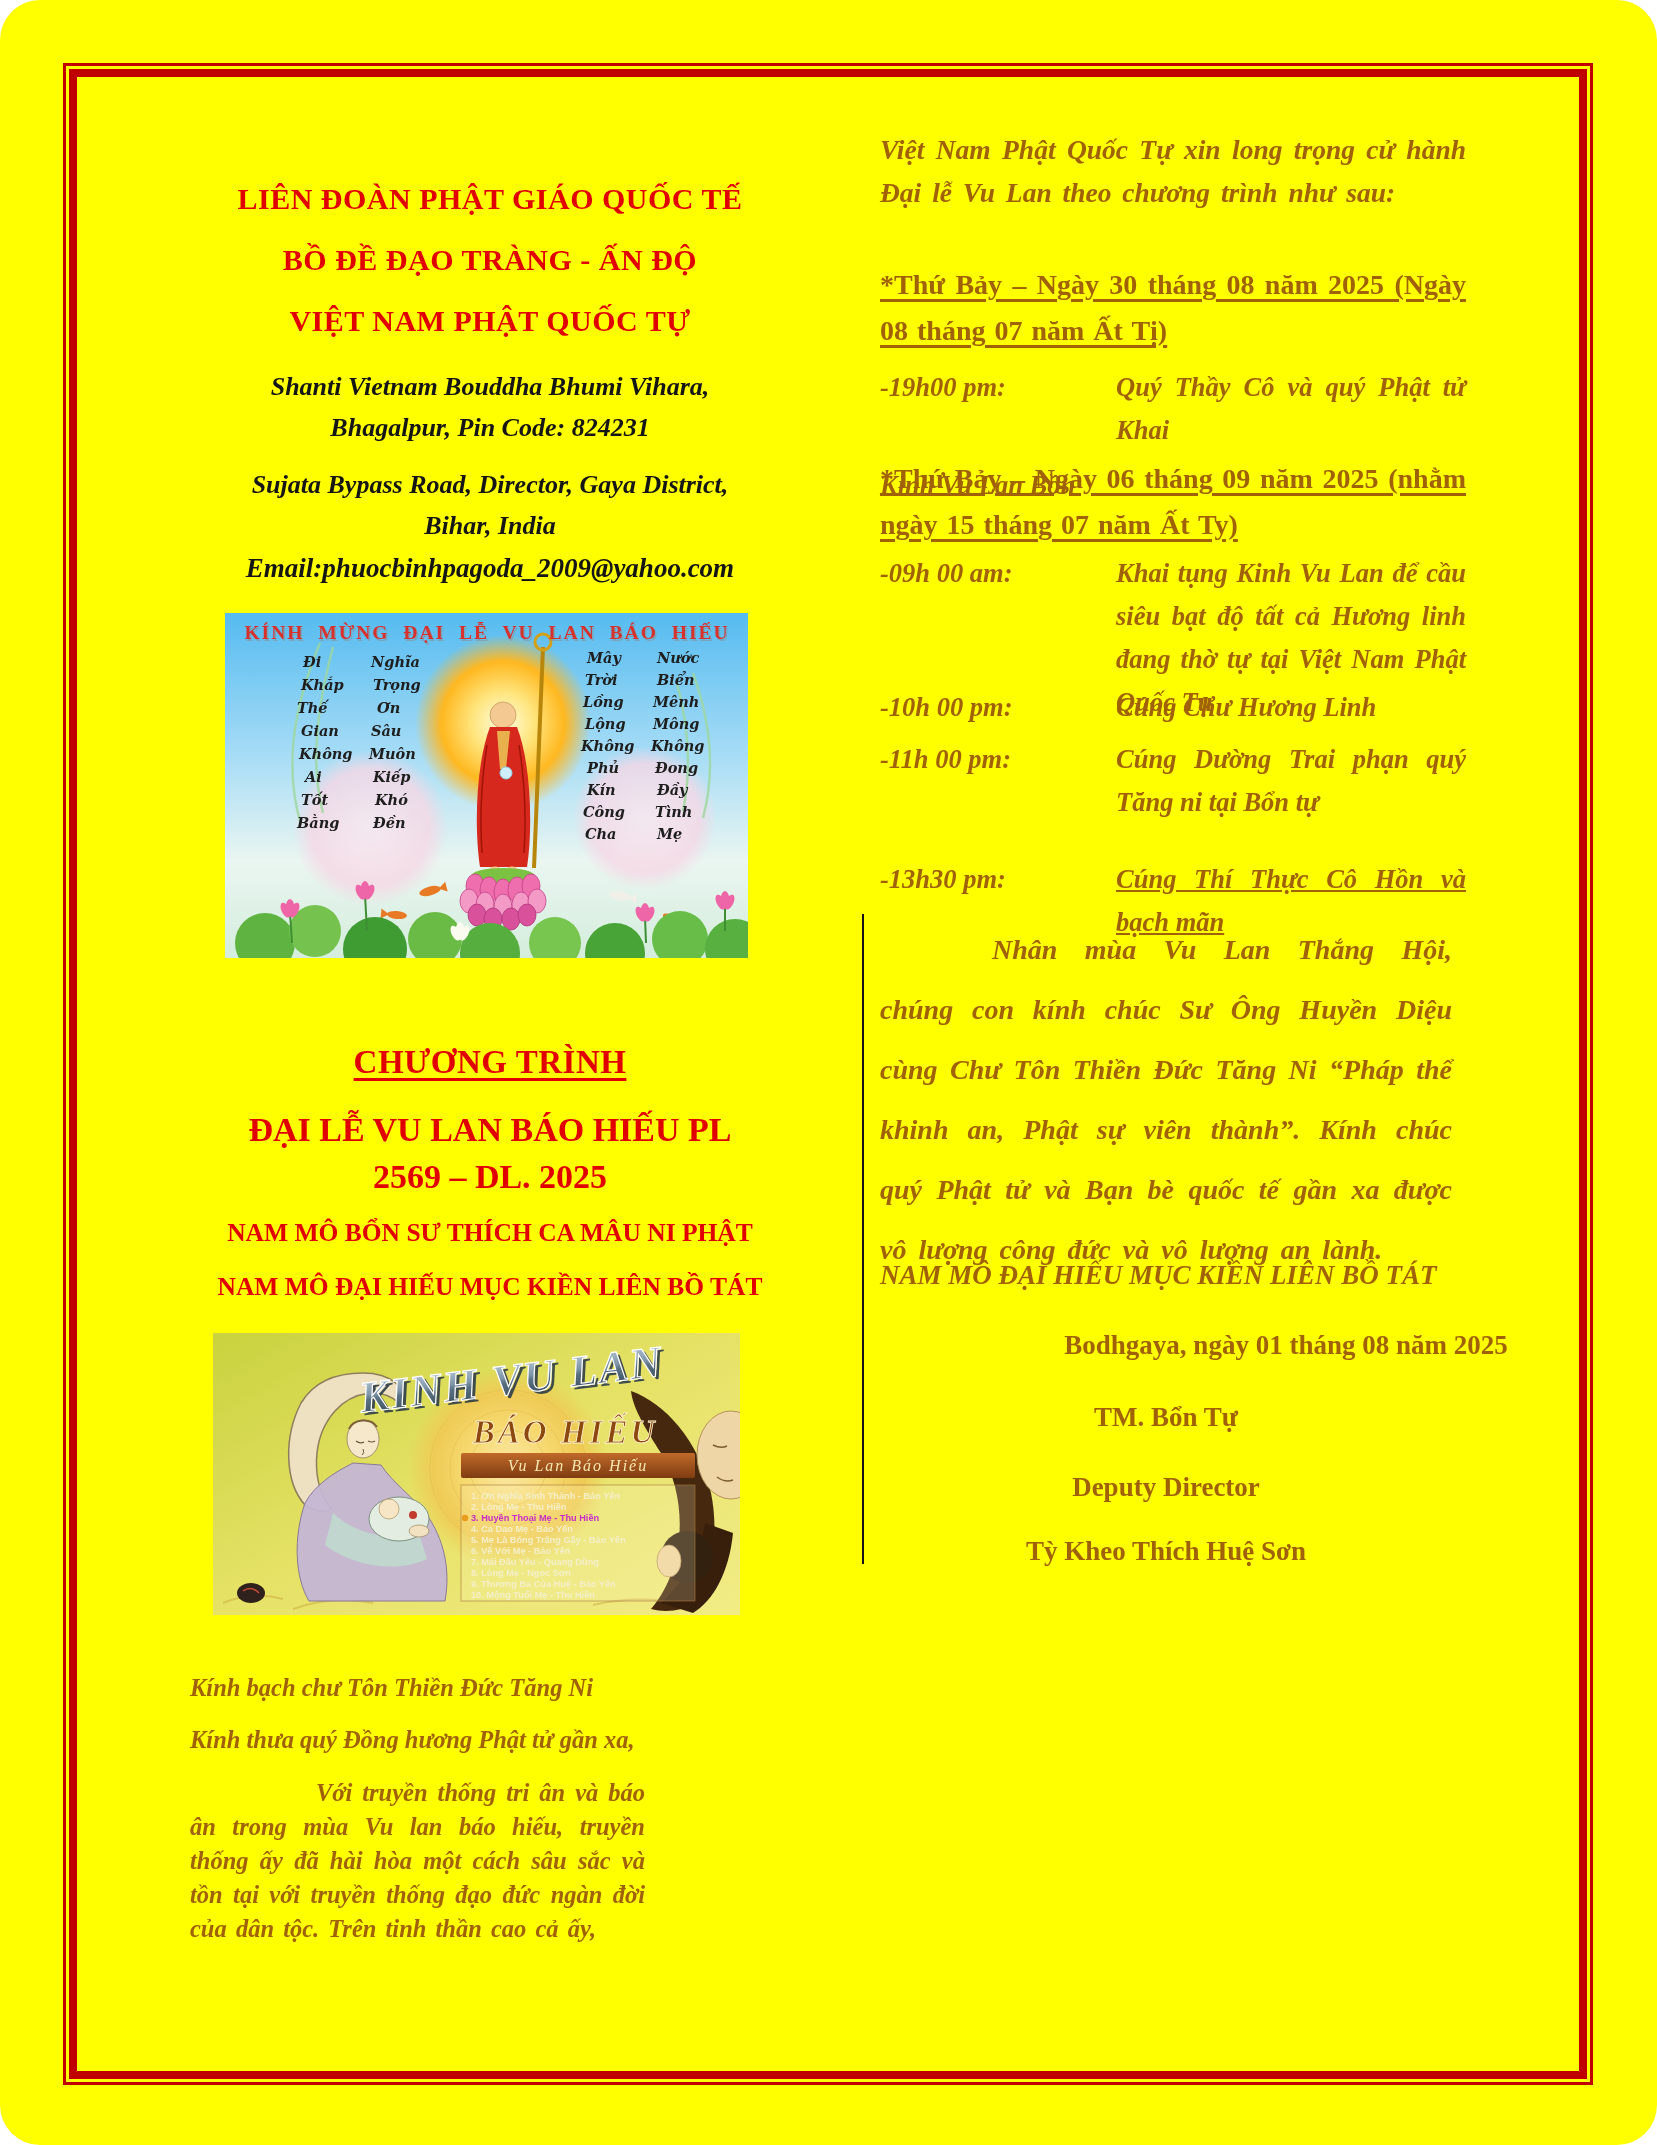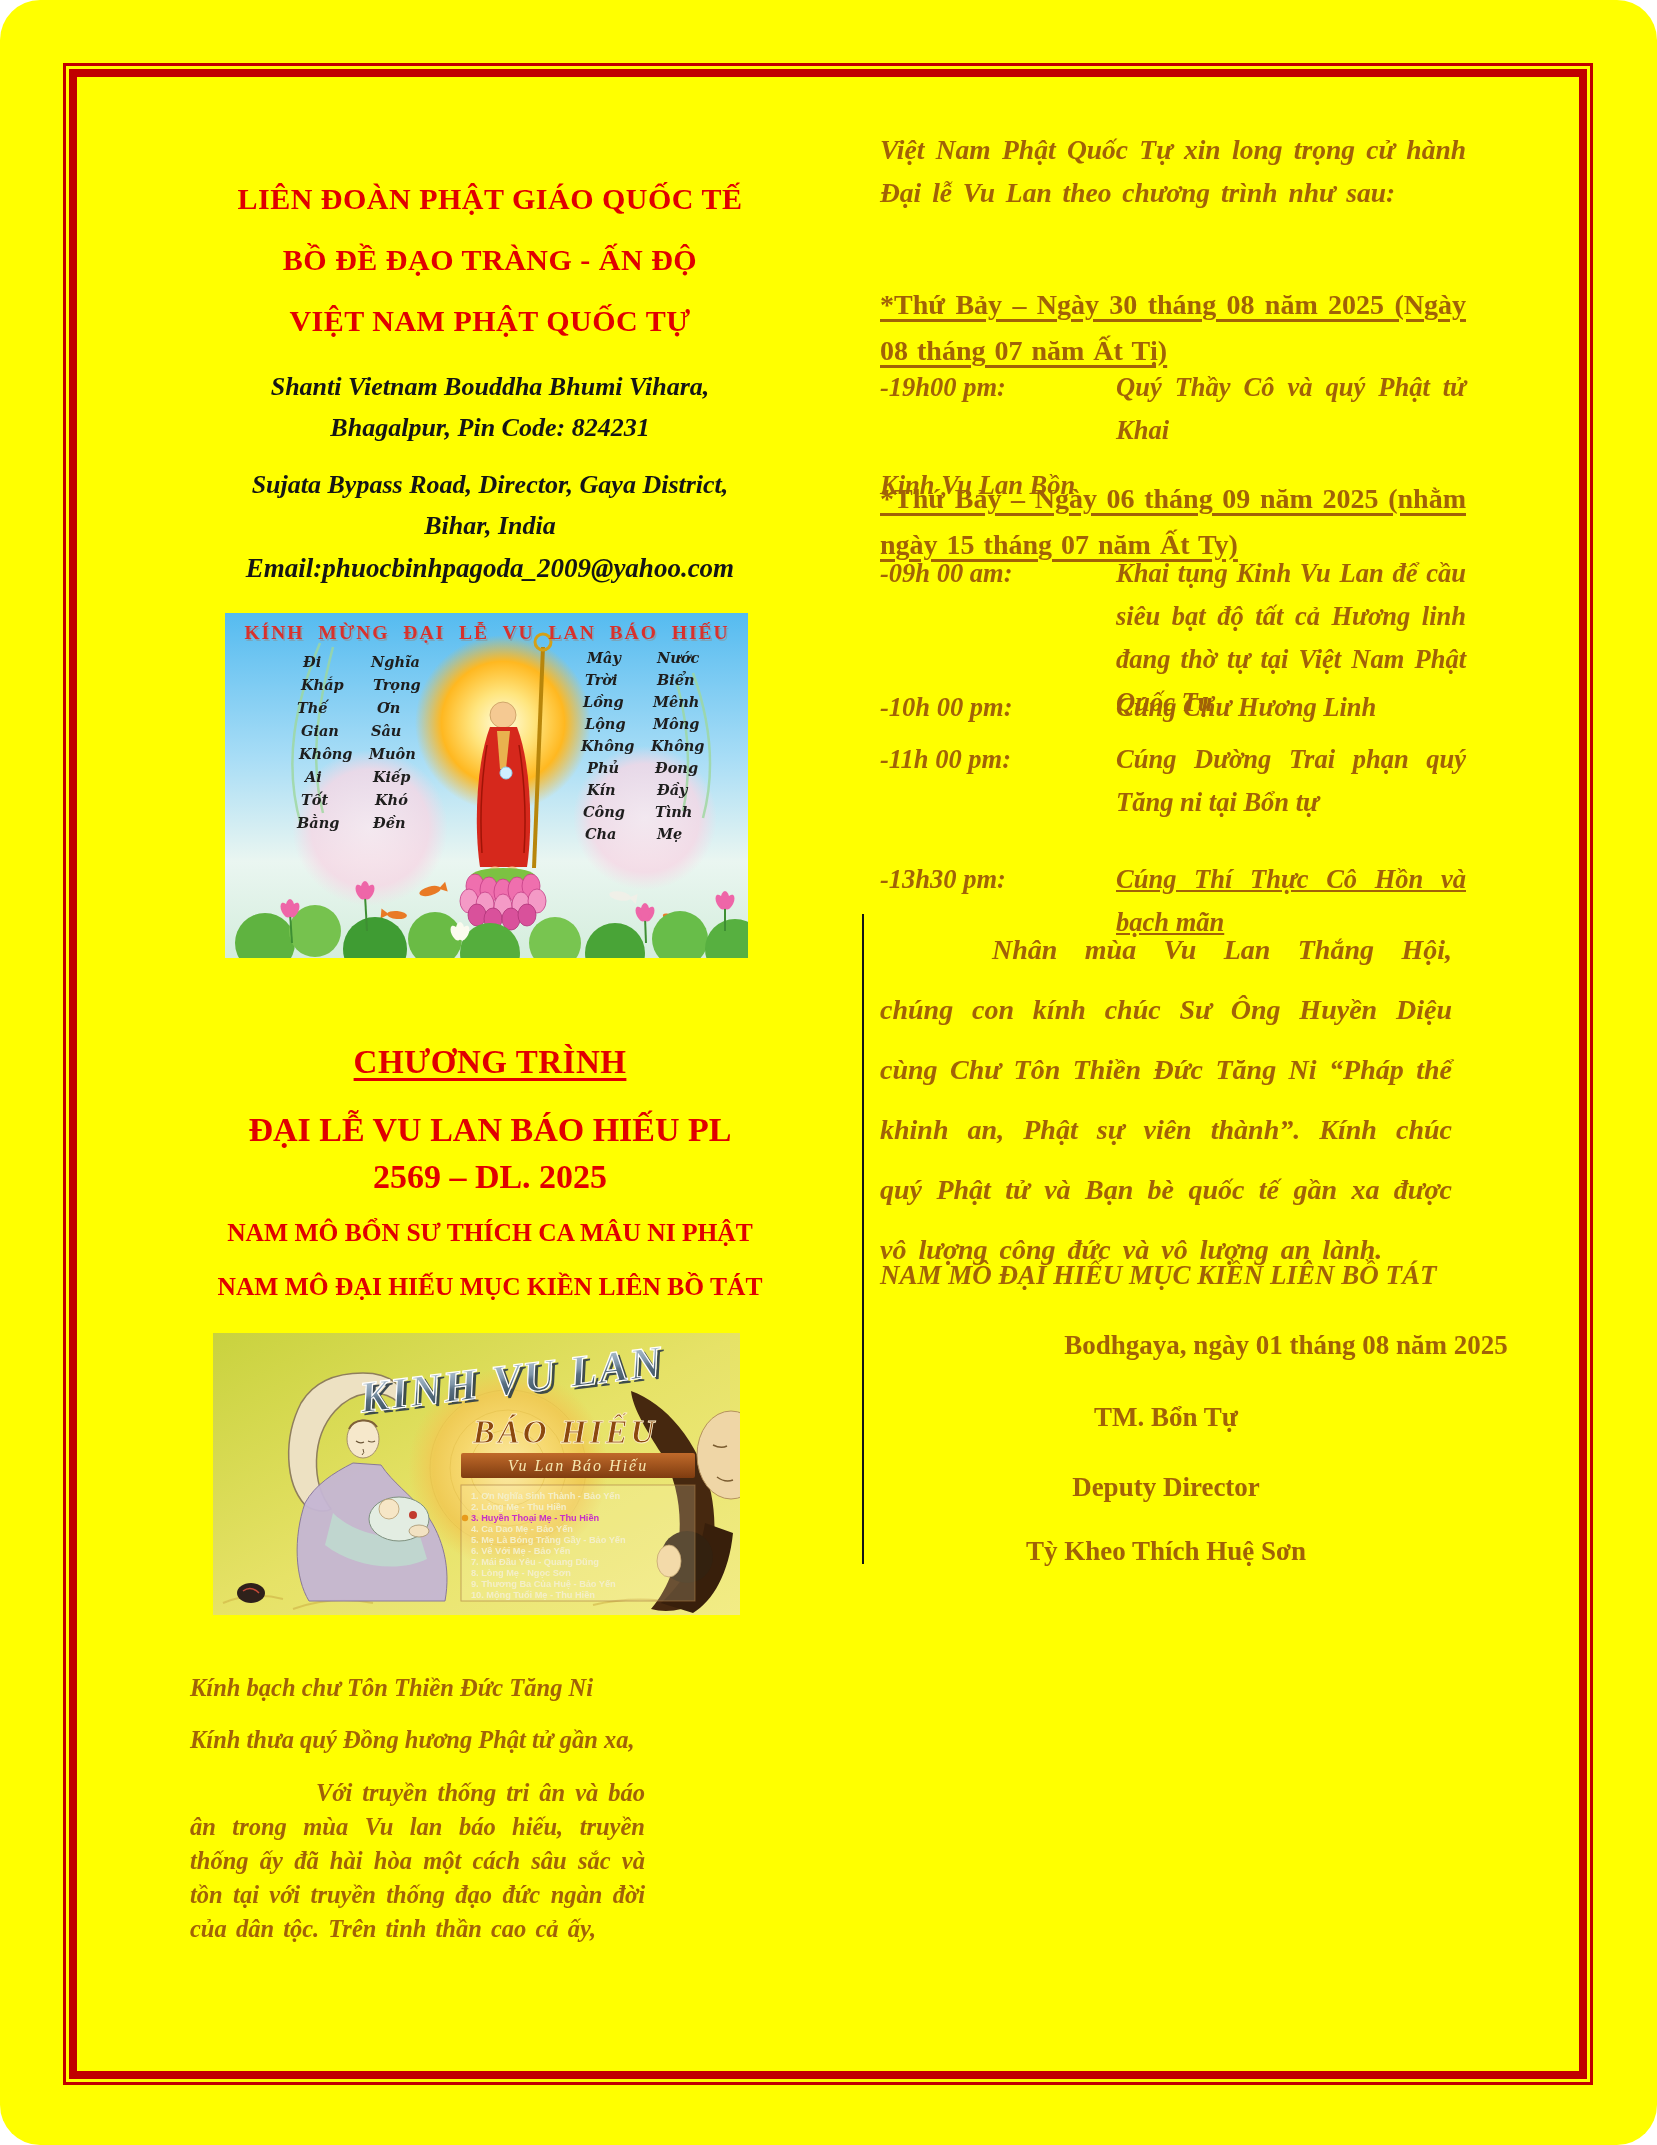--- a/index.html
+++ b/index.html
@@ -29,21 +29,21 @@
   .prog-head{left:190px;top:1044px;width:600px;font-size:33px;letter-spacing:.5px;}
   .prog-title{left:190px;top:1106px;width:600px;font-size:34px;line-height:47px;}
   .homage{left:190px;top:1218px;width:600px;font-size:25.5px;}
   .homage2{top:1272px;}
   .salut{left:190px;top:1674px;width:480px;font-size:24.5px;}
   .salut2{top:1726px;}
   .lpara{left:190px;top:1776px;width:455px;font-size:24.5px;line-height:34px;text-indent:126px;word-spacing:3px;}
   
   .rblock{left:880px;width:586px;font-size:27.5px;}
   .r-intro{top:128px;line-height:43px;word-spacing:4px;}
-  .day{line-height:46px;font-size:28px;word-spacing:2px;margin-top:20px;}
+  .day{line-height:46px;font-size:28px;word-spacing:2px;}
   .day1{top:262px;}
   .day2{top:456px;}
   .srow{left:880px;width:586px;font-size:26.5px;line-height:43px;}
   .srow .time{position:absolute;left:0;top:0;}
   .srow .desc{margin-left:236px;width:350px;text-align:justify;}
   .stretch{text-align-last:justify;}
   .row19{top:366px;}
   .row19 .l2{margin-top:12px;}
   .row09{top:552px;}
   .row10{top:686px;}

